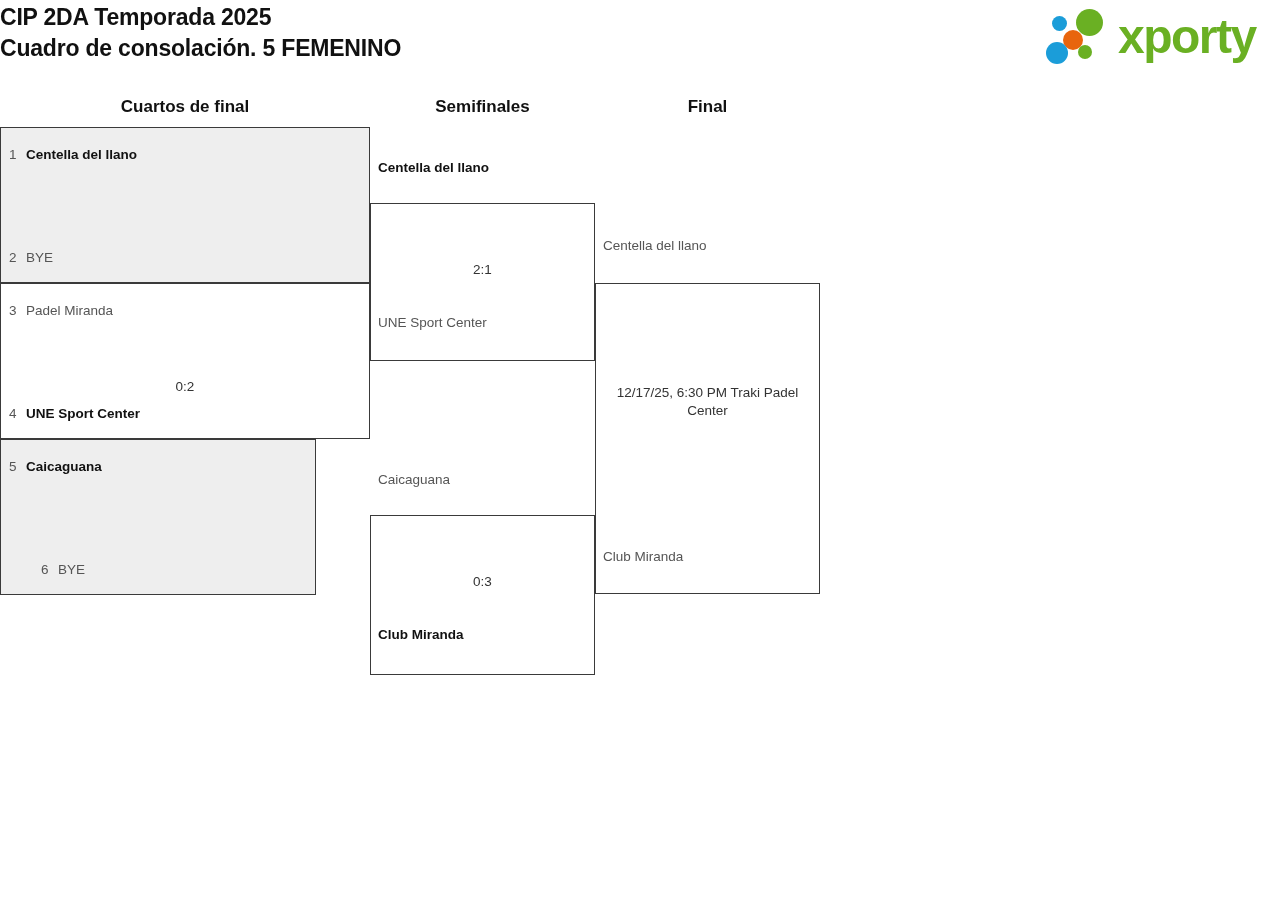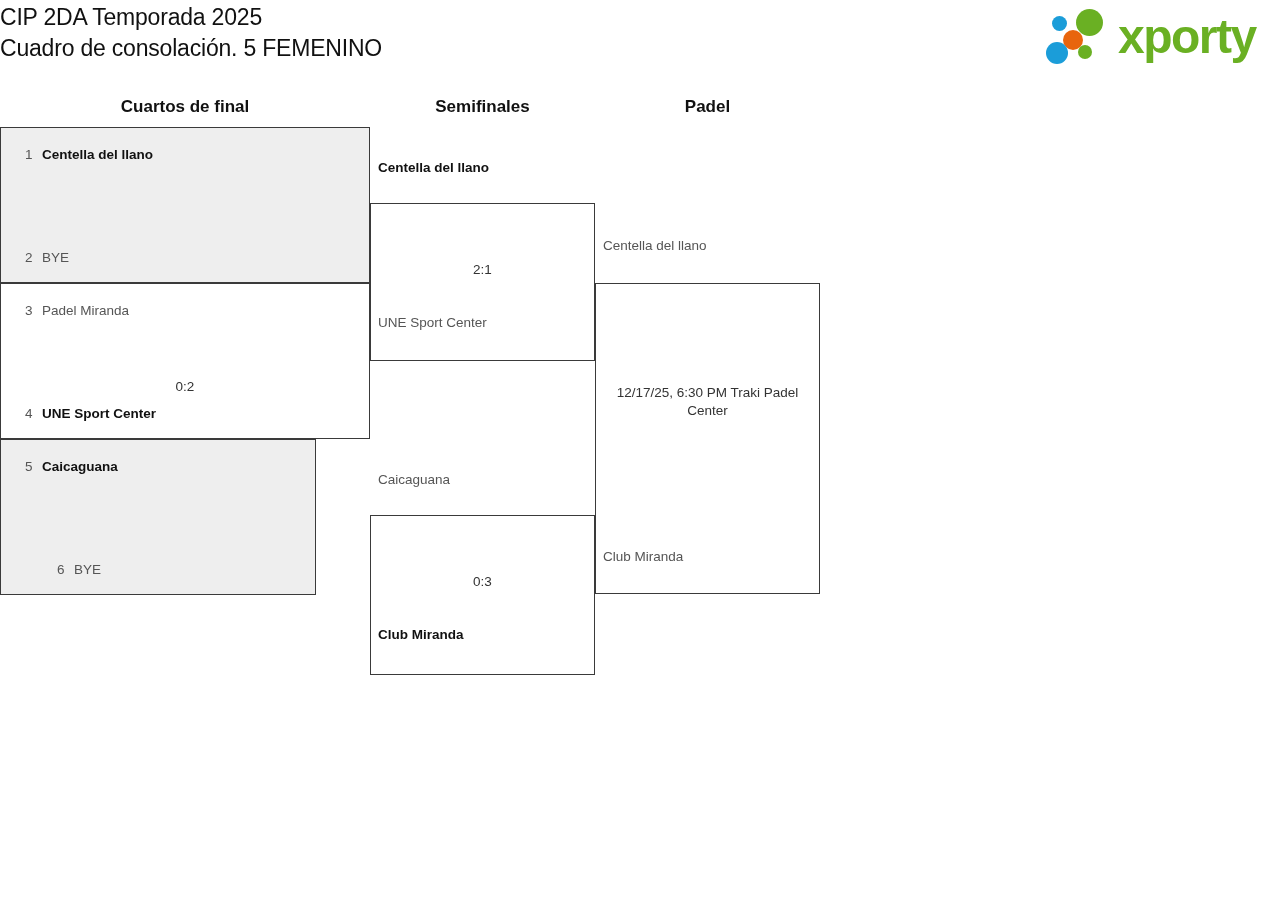--- a/index.html
+++ b/index.html
@@ -19,21 +19,21 @@
   
   #header {
     position: absolute;
     left: 0; top: 0;
     width: 1280px; height: 78px;
   }
   #tournament-title {
     position: absolute;
     left: 0; top: 2px;
     font-size: 23px;
-    font-weight: normal;
+    font-weight: bold;
     line-height: 31px;
     letter-spacing: -0.2px;
     color: #111111;
     white-space: pre-line;
   }
   #brand-logo {
     position: absolute;
     right: 6px; top: 6px;
     width: 228px; height: 62px;
   }
@@ -69,21 +69,21 @@
   }
   .match.shaded { background: #eeeeee; }
 
   .competitor {
     position: absolute;
     left: 0;
     width: 100%;
     font-size: 13.5px;
     line-height: 18px;
     white-space: nowrap;
-    padding-left: 24px;
+    padding-left: 8px;
   }
   .competitor .seed {
     display: inline-block;
     width: 17px;
     color: #555555;
     font-weight: normal;
     font-size: 13.5px;
   }
   .competitor .tname { color: #555555; font-weight: normal; }
   .competitor.winner .tname { color: #111111; font-weight: bold; }
@@ -124,21 +124,21 @@
       <span class="logo-dot" style="left:17px; top:24px; width:20px; height:20px; background:#e8650d;"></span>
       <span class="logo-dot" style="left:0px;  top:36px; width:22px; height:22px; background:#1b9dd9;"></span>
       <span class="logo-dot" style="left:32px; top:39px; width:14px; height:14px; background:#6ab023;"></span>
     </div>
     <div id="logo-wordmark" style="color:#6ab023;">xporty</div>
   </div>
 </div>
 
 <div class="round-header" style="left:0px;   width:370px;">Cuartos de final</div>
 <div class="round-header" style="left:370px; width:225px;">Semifinales</div>
-<div class="round-header" style="left:595px; width:225px;">Padel</div>
+<div class="round-header" style="left:595px; width:225px;">Final</div>
 
 <div id="bracket">
 
   <div class="match shaded" style="left:0px; top:127px; width:370px; height:156px;">
     <div class="competitor winner" style="top:18px;">
       <span class="seed">1</span><span class="tname">Centella del llano</span>
     </div>
     <div class="score" style="top:69px;"></div>
     <div class="competitor" style="top:121px;">
       <span class="seed">2</span><span class="tname">BYE</span>

